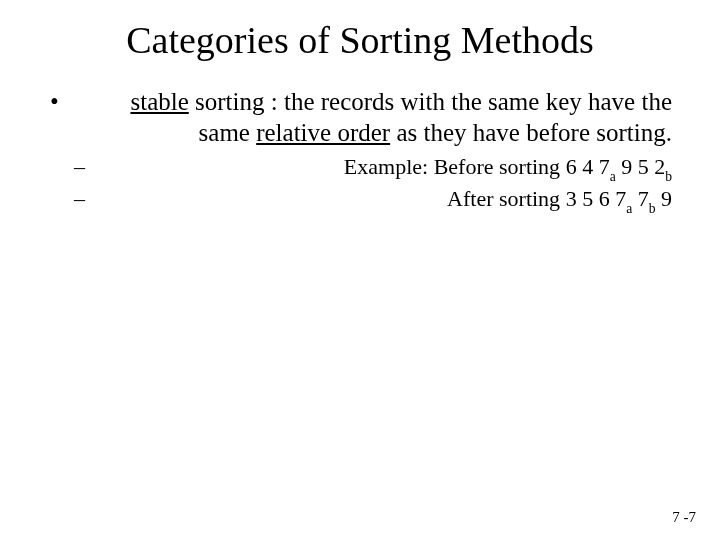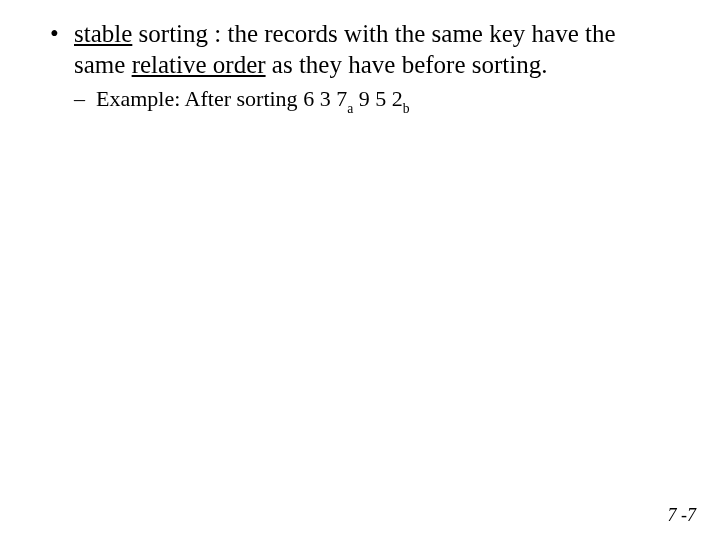--- a/index.html
+++ b/index.html
@@ -28,20 +28,21 @@
     list-style: none;
     padding: 0;
     margin: 0;
     font-size: 25px;
     line-height: 1.25;
   }
   ul.level1 > li {
     position: relative;
     padding-left: 26px;
     margin-bottom: 6px;
+    text-align: right;
   }
   ul.level1 > li::before {
     content: "•";
     position: absolute;
     left: 2px;
     top: 0;
     font-size: 25px;
   }
   ul.level2 {
     list-style: none;
@@ -66,37 +67,40 @@
     font-size: 0.62em;
     vertical-align: sub;
     position: relative;
     top: 0.15em;
   }
   .gap { height: 22px; }
   .page-num {
     position: absolute;
     right: 24px;
     bottom: 14px;
-    font-size: 18px;
-    font-style: italic;
+    font-size: 15px;
   }
 </style>
 <style>li.gap::before{content:none!important;}</style></head>
 <body>
 
 <div class="slide">
+  <h1 class="title">Categories of Sorting Methods</h1>
 
   <ul class="level1">
 
     <li>
       <span class="u">stable</span><span>  sorting  : the records with the same key have the same </span><span class="u">relative order</span><span> as they have before sorting.</span>
 
       <ul class="level2">
         <li>
-          <span>Example: After sorting </span><span>6 3 7</span><span class="sub">a</span><span> 9 5 2</span><span class="sub">b</span>
+          <span>Example: Before sorting </span><span>6 4 7</span><span class="sub">a</span><span> 9 5 2</span><span class="sub">b</span>
+        </li>
+        <li>
+          <span>After sorting </span><span>3 5 6 7</span><span class="sub">a</span><span> 7</span><span class="sub">b</span><span> 9</span>
         </li>
       </ul>
     </li>
 
     <li class="gap" style="padding: 0px; list-style: none;"></li>
 
 
 
   </ul>
 

